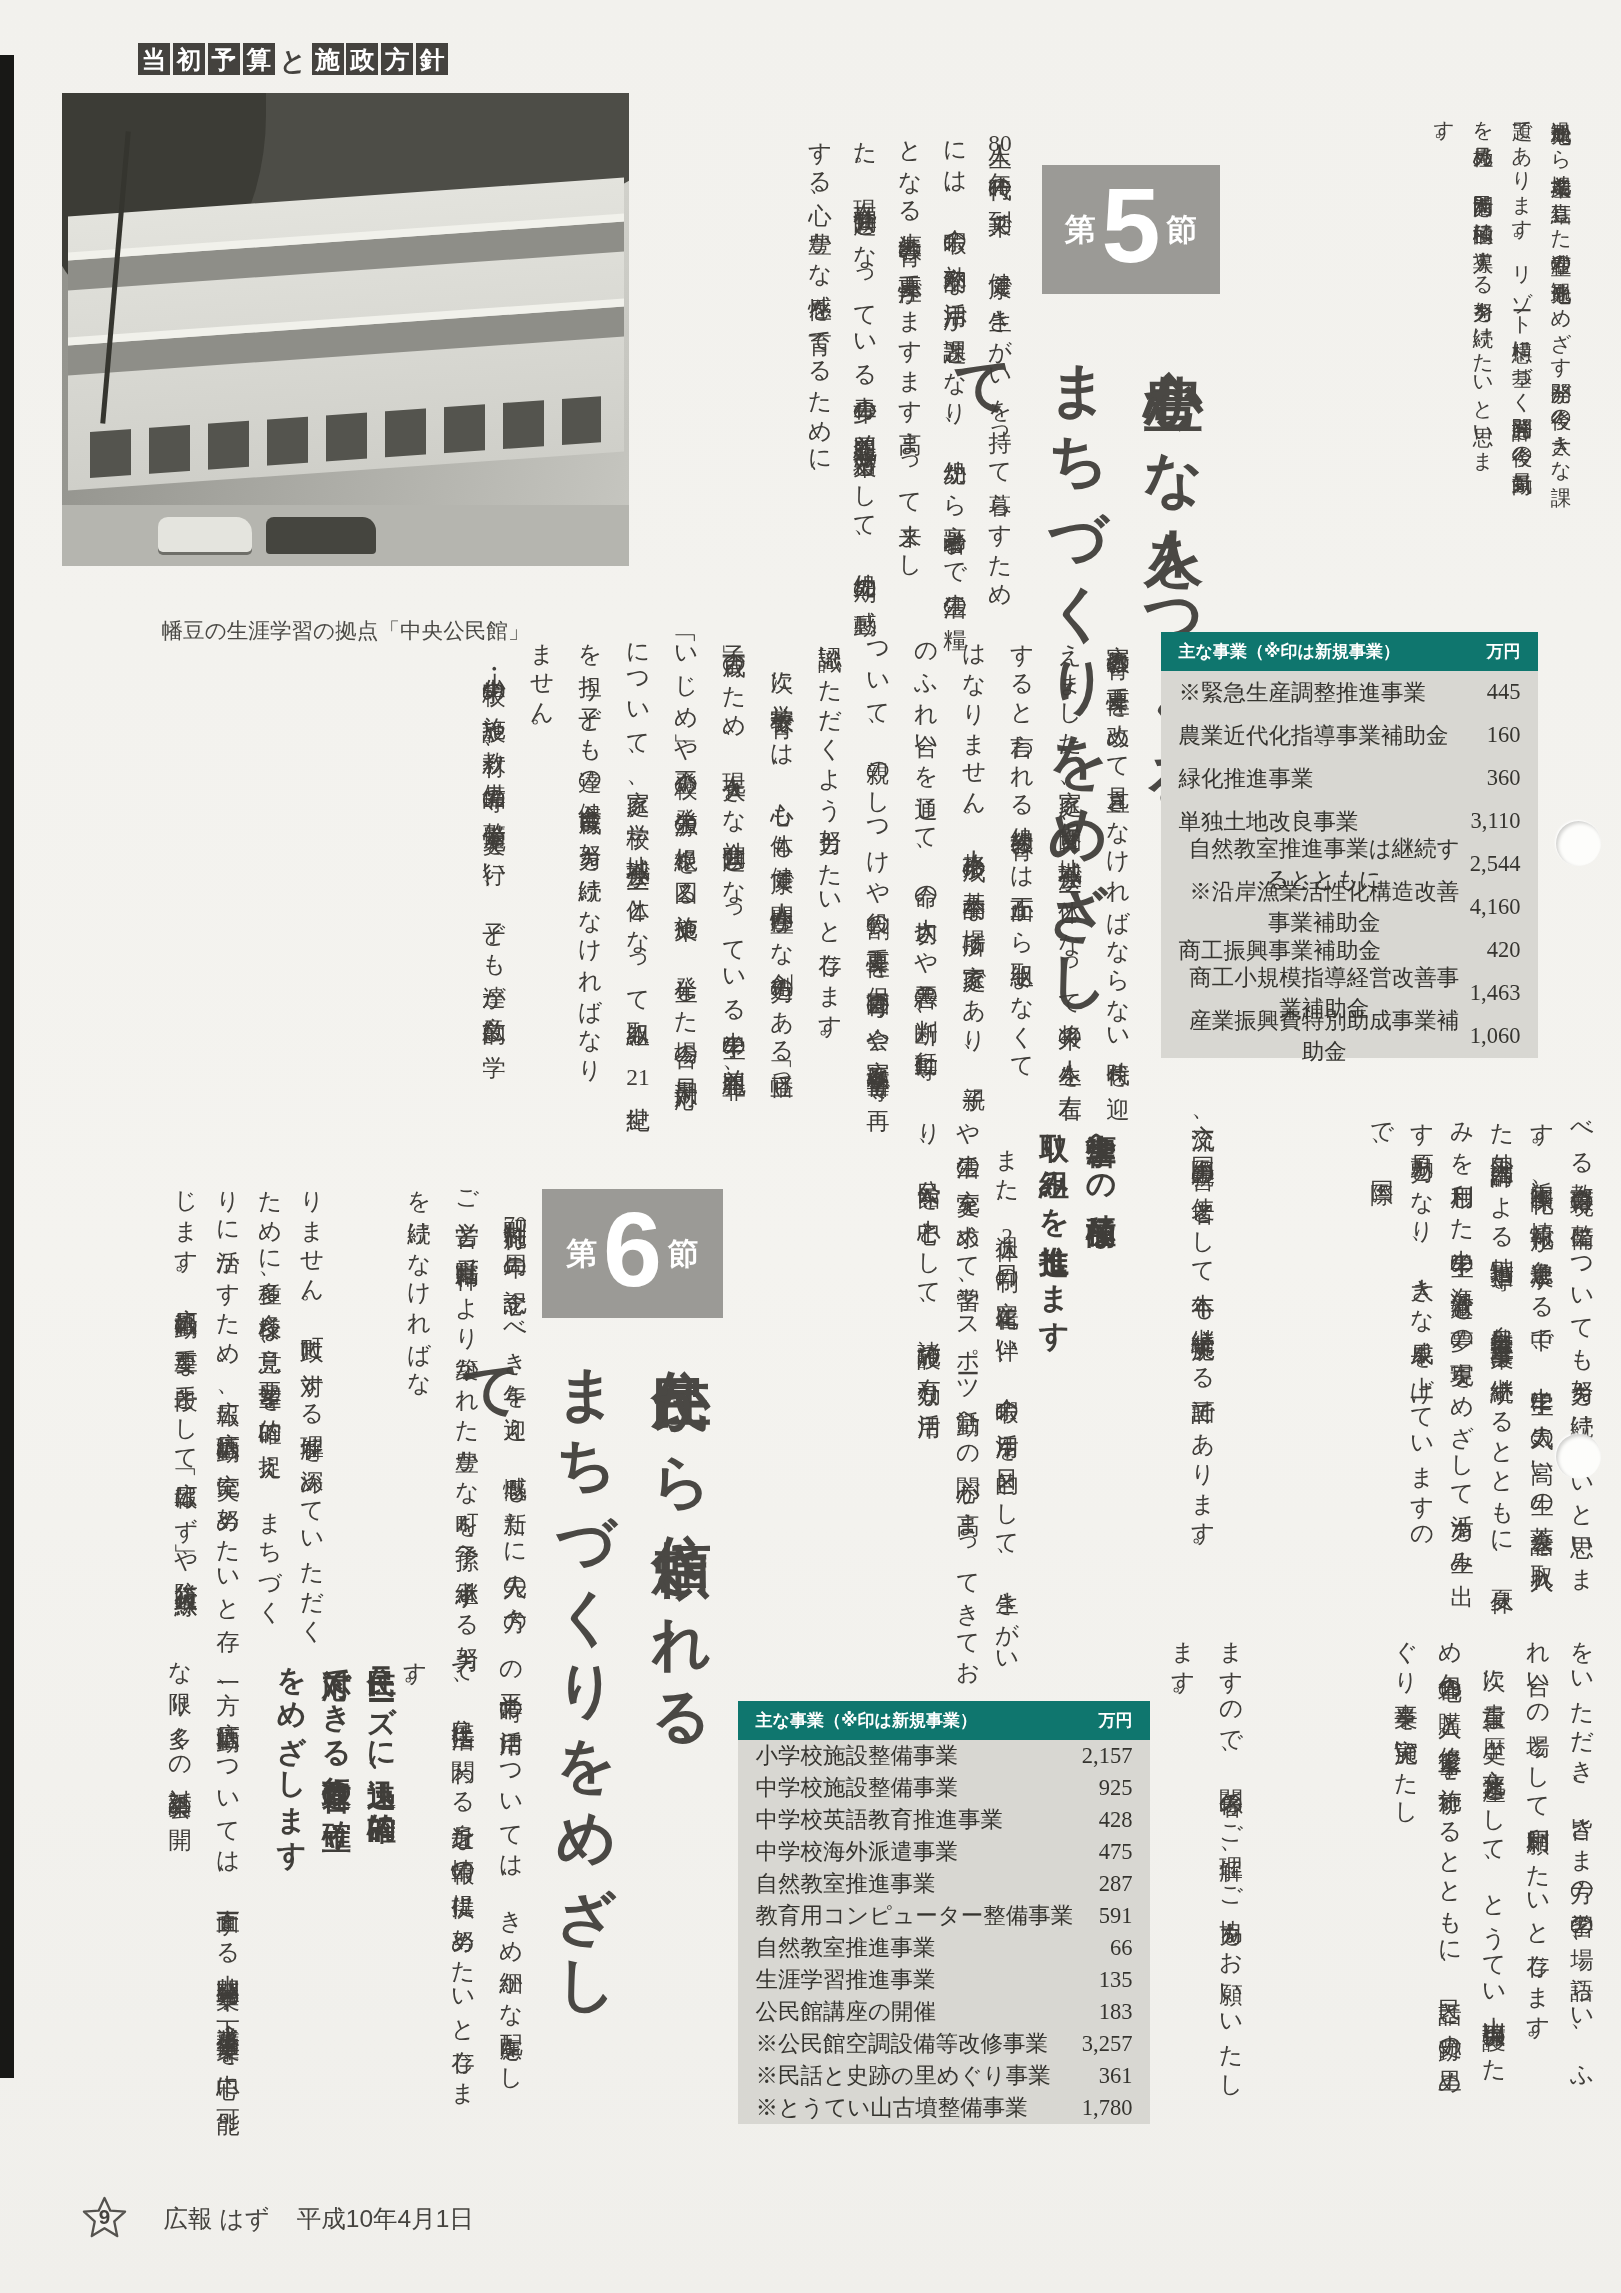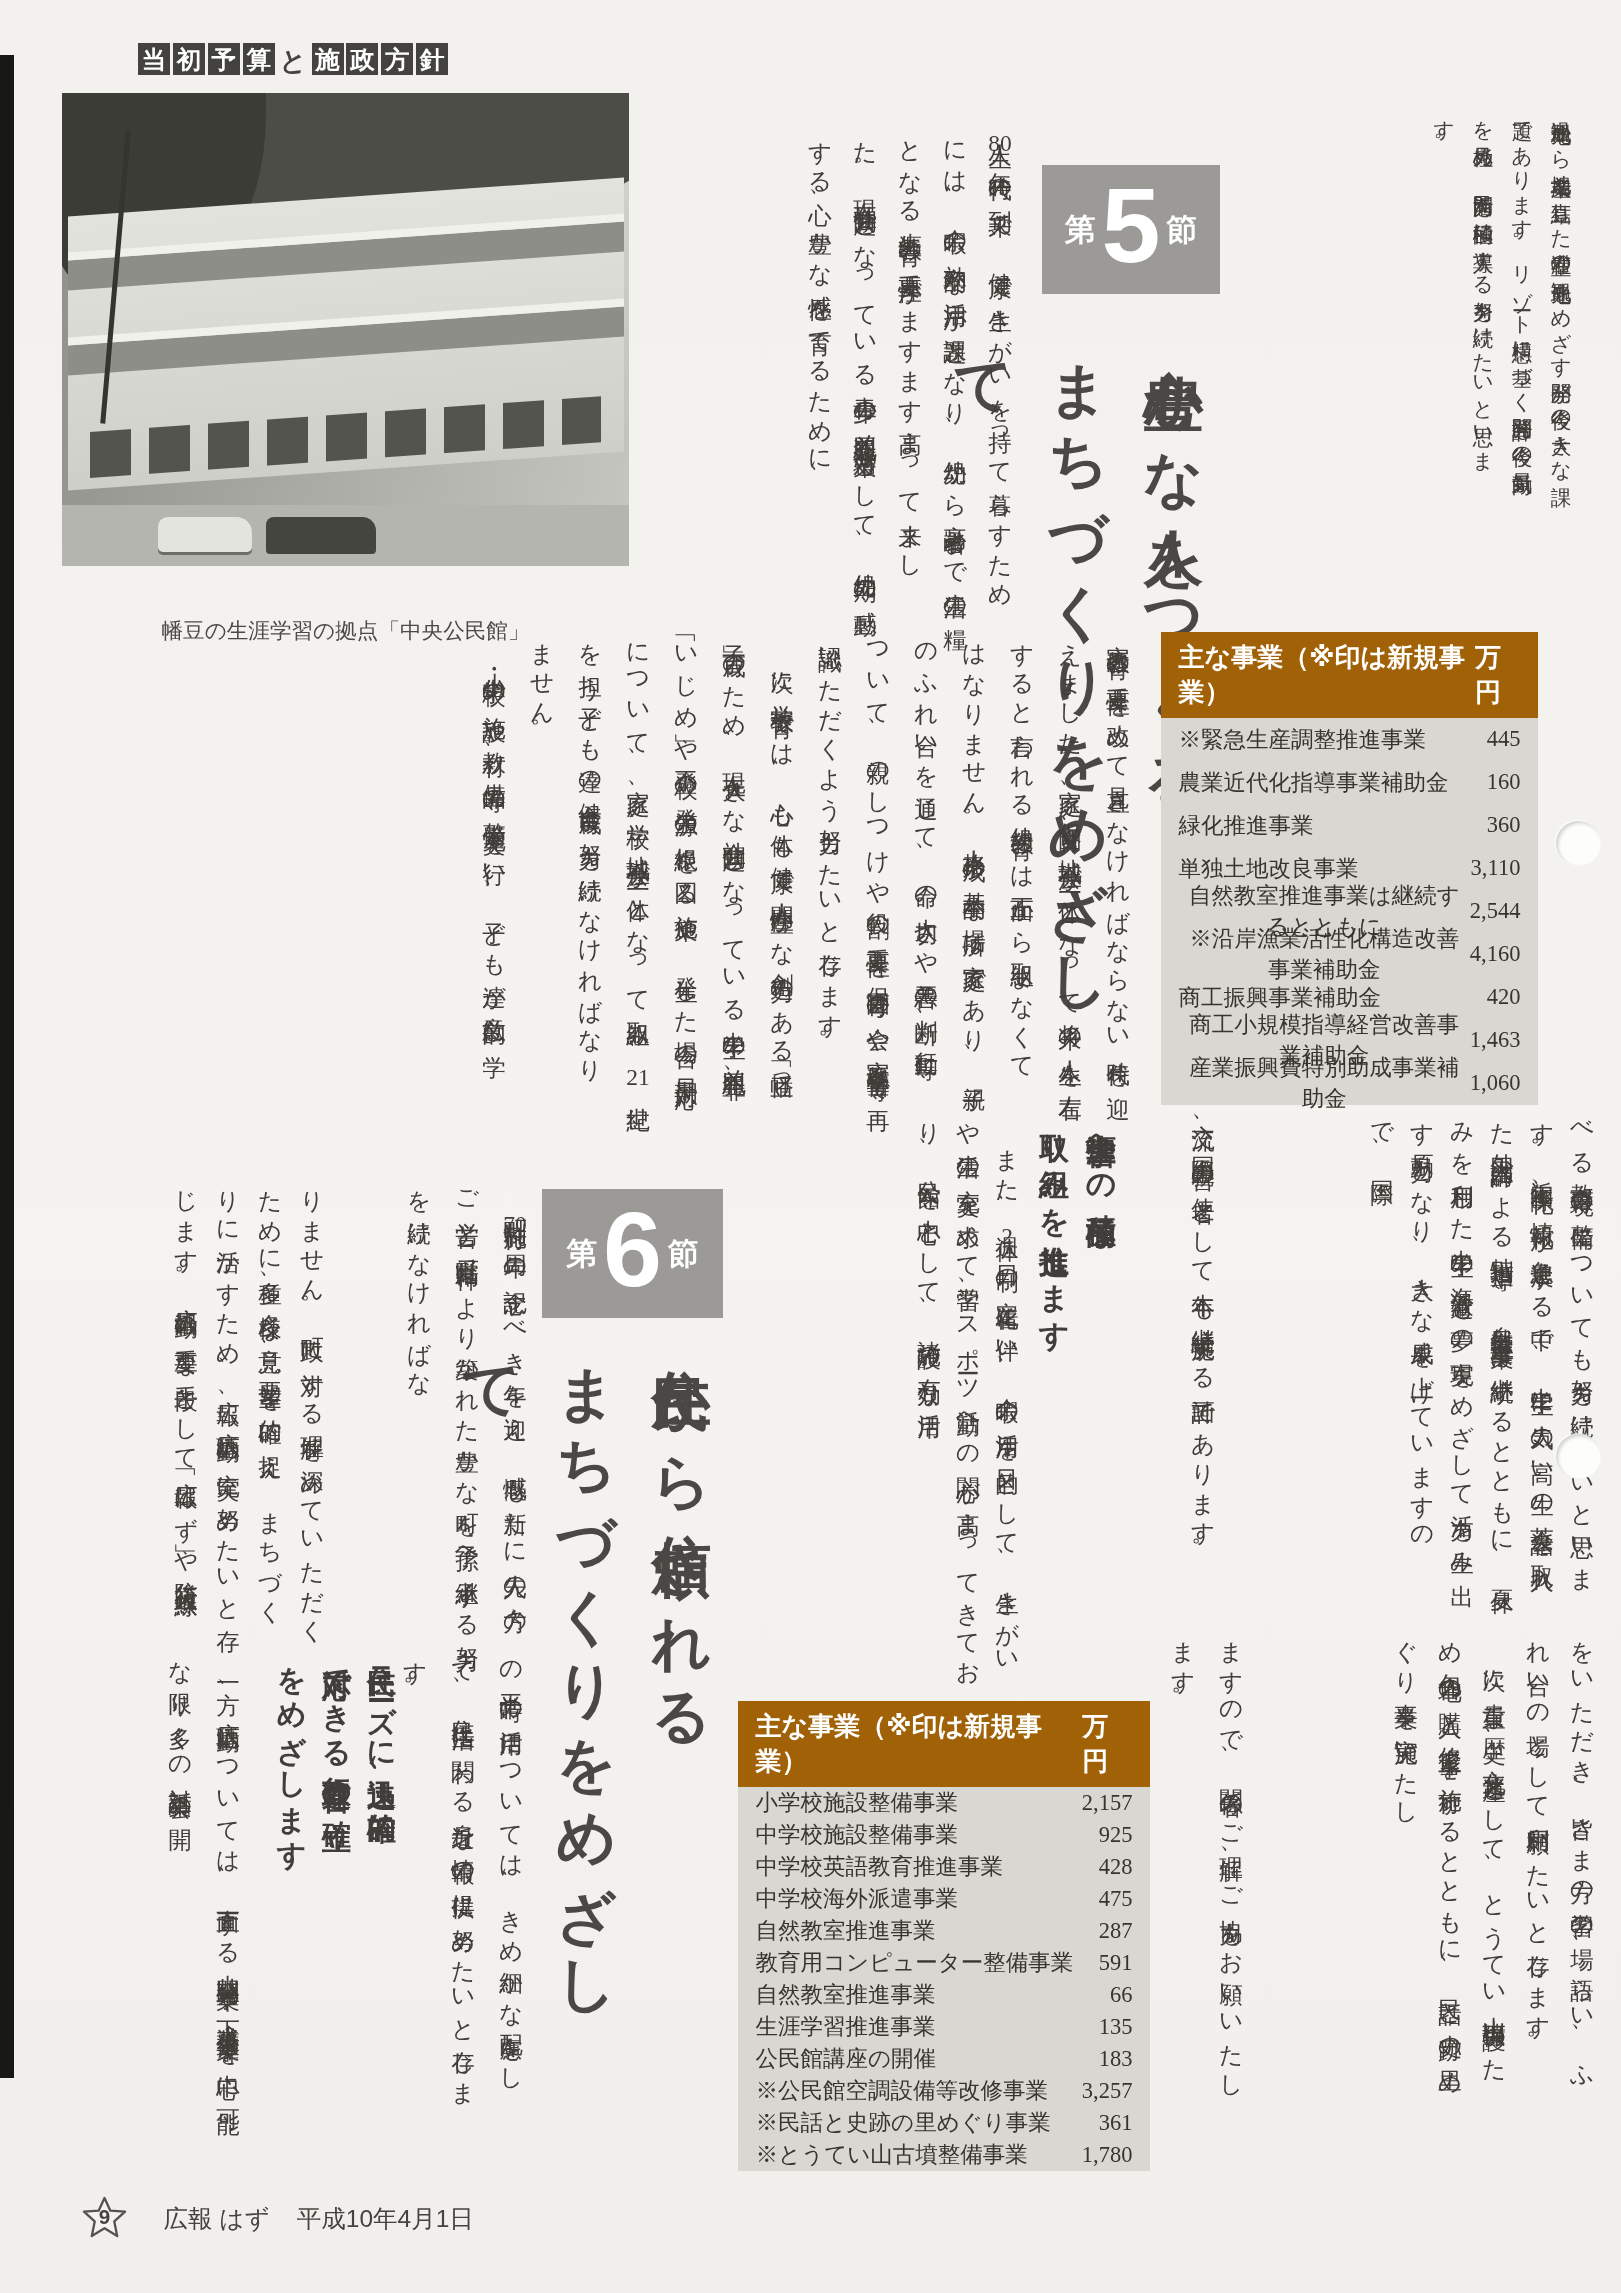--- a/index.html
+++ b/index.html
@@ -45,22 +45,22 @@
   .sec-badge{background:#9b9a96;color:#fff;display:flex;align-items:center;justify-content:center;
     font-family:"Liberation Sans","DejaVu Sans",sans-serif;font-weight:bold;}
   .sec-badge .pre,.sec-badge .suf{font-size:31px;}
   .sec-badge .num{font-size:106px;line-height:106px;margin:0 5.9px 9.8px 5.9px;}
   .sec-title{font-family:"Liberation Sans","DejaVu Sans",sans-serif;font-weight:bold;
     font-size:59px;letter-spacing:6.9px;line-height:95px;color:#4a4844;}
   .subhead{font-family:"Liberation Sans","DejaVu Sans",sans-serif;font-weight:bold;
     font-size:30px;letter-spacing:2px;line-height:47px;color:#403e3a;}
   
   .ptable{background:#d8d7d2;font-size:22.5px;}
-  .thead{background:#a16207;color:#fff;display:flex;justify-content:space-between;
-    align-items:center;padding:7.8px 17.6px;font-weight:bold;font-size:26px;
+  .thead{background:#0f766e;color:#fff;display:flex;justify-content:space-between;
+    align-items:center;padding:7.8px 17.6px;font-weight:bold;font-size:17px;
     font-family:"Liberation Sans","DejaVu Sans",sans-serif;}
   .trow{display:flex;justify-content:space-between;align-items:center;padding:0 17.6px;color:#35342f;}
   .t1 .trow{height:43px;}
   .t2 .trow{height:32px;}
   .tlabel{text-align:center;}
   .tvalue{text-align:right;font-family:"Liberation Serif","DejaVu Serif",serif;}
   
   .hole{width:45px;height:45px;border-radius:50%;background:#fdfdfb;
     box-shadow:inset 2px 2px 3.9px rgba(0,0,0,0.18), -1px -1px 2px rgba(255,255,255,0.9);}
   

